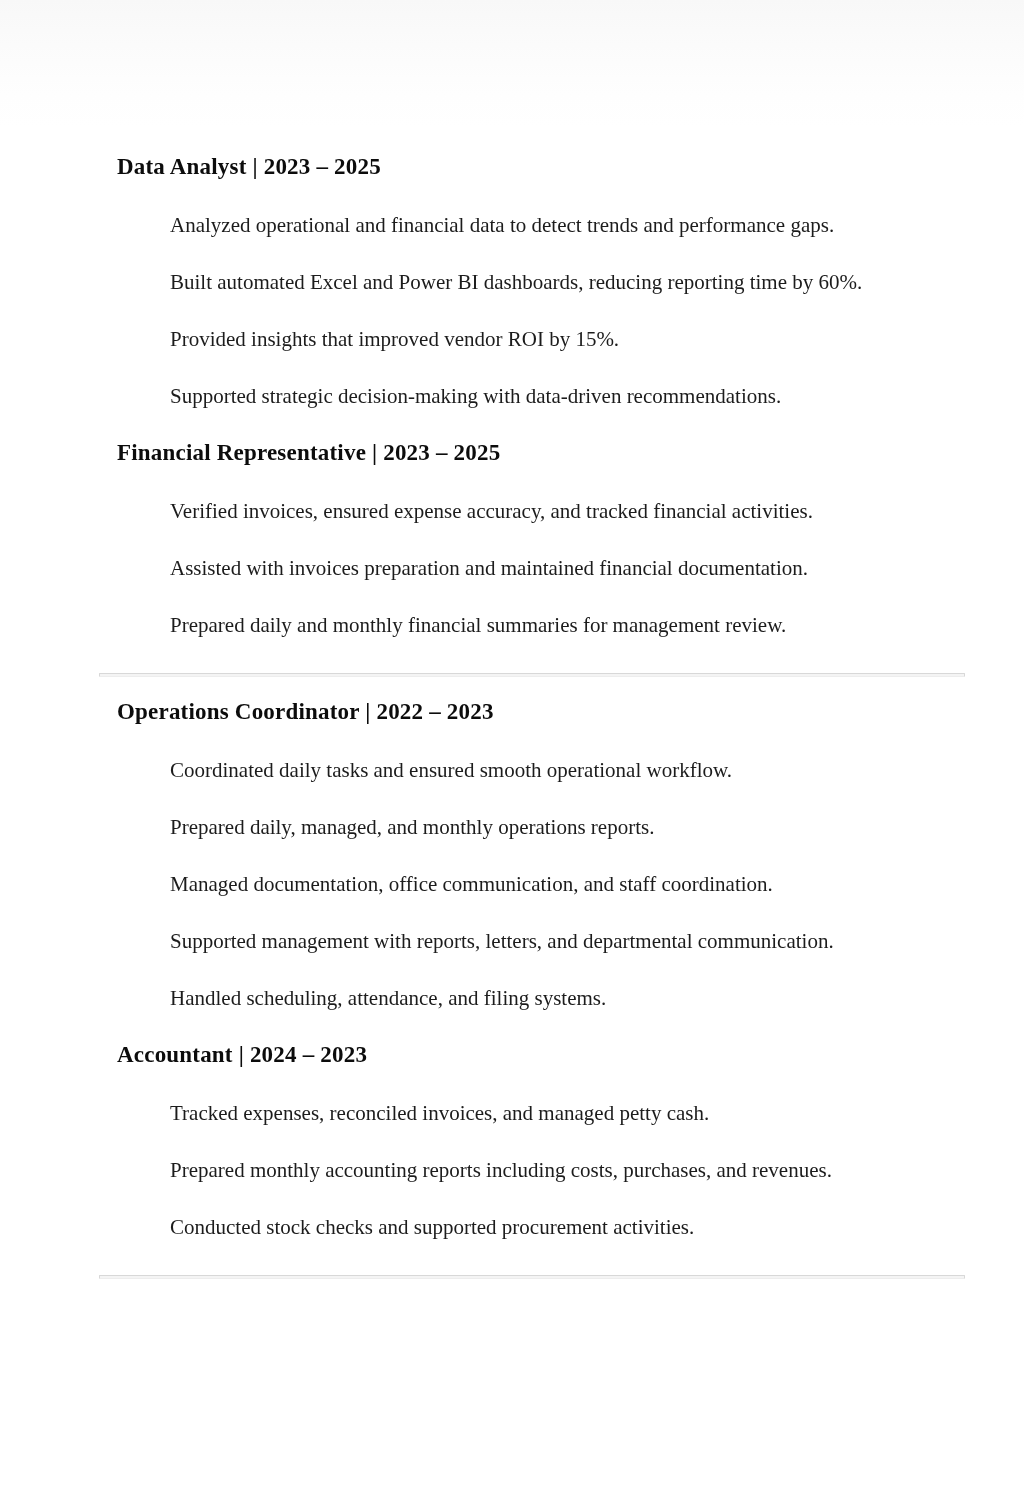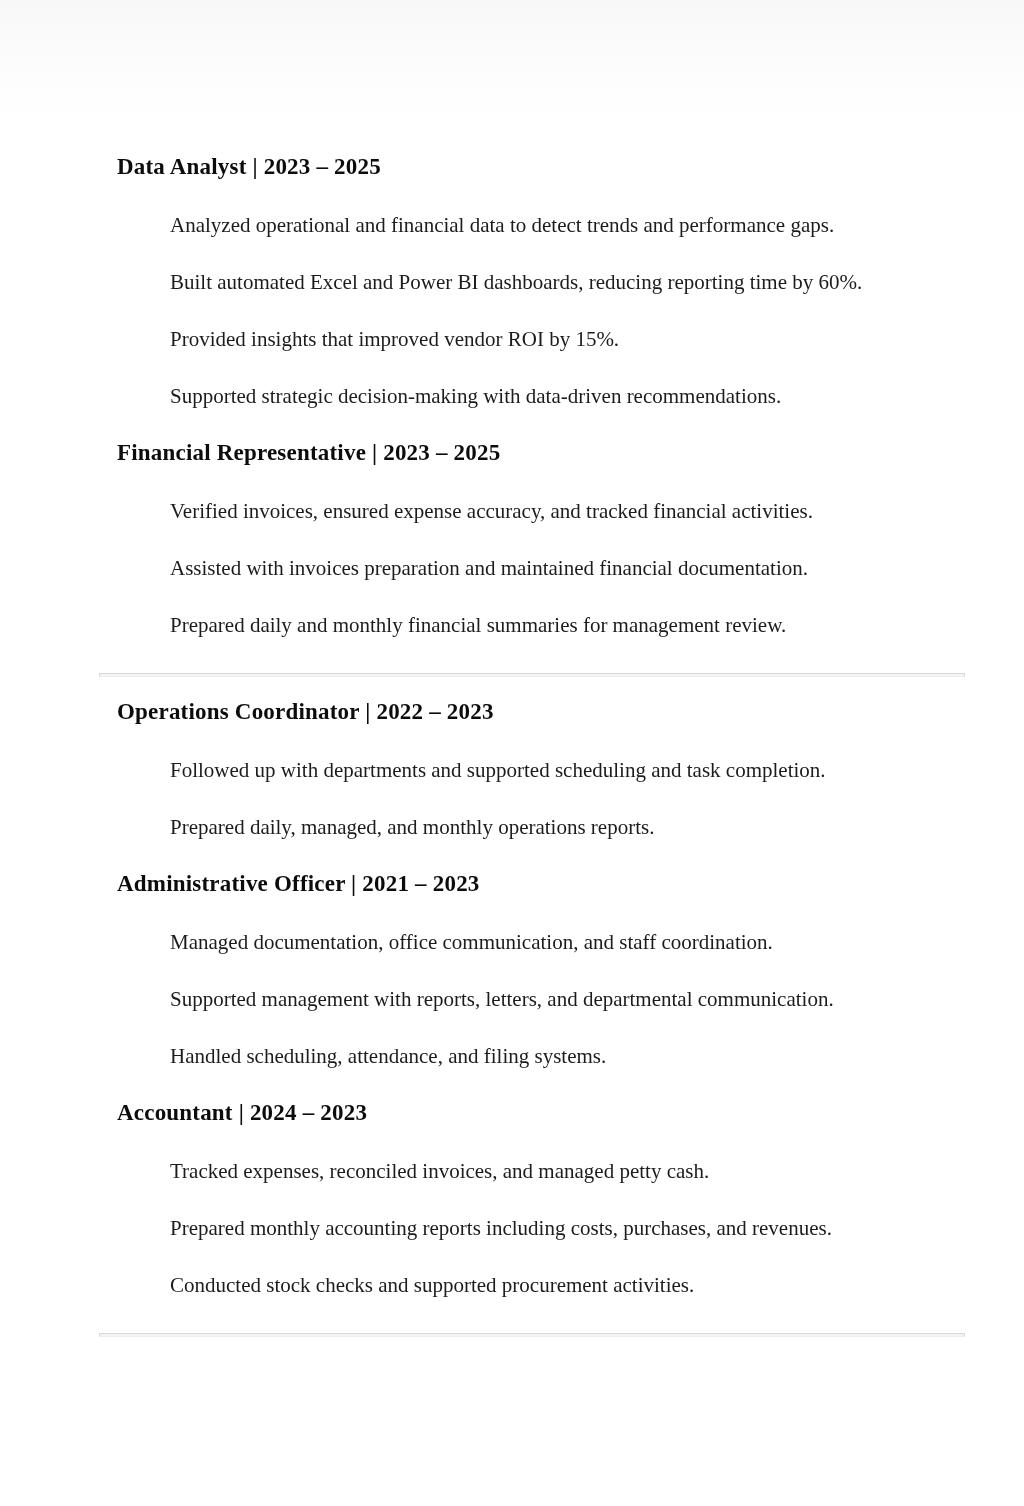--- a/index.html
+++ b/index.html
@@ -77,26 +77,25 @@
     </div>
 
   </div>
 
   <div class="section-divider"></div>
 
   <div>
 
     <div>
       <h2 class="job-heading">Operations Coordinator | 2022 – 2023</h2>
-      <p class="job-line">Followed up with departments and supported scheduling and task completion.</p>
+      <p class="job-line">Coordinated daily tasks and ensured smooth operational workflow.</p>
       <p class="job-line">Prepared daily, managed, and monthly operations reports.</p>
     </div>
 
     <div>
-      <h2 class="job-heading">Administrative Officer | 2021 – 2023</h2>
       <p class="job-line">Managed documentation, office communication, and staff coordination.</p>
       <p class="job-line">Supported management with reports, letters, and departmental communication.</p>
       <p class="job-line">Handled scheduling, attendance, and filing systems.</p>
     </div>
 
     <div>
       <h2 class="job-heading">Accountant | 2024 – 2023</h2>
       <p class="job-line">Tracked expenses, reconciled invoices, and managed petty cash.</p>
       <p class="job-line">Prepared monthly accounting reports including costs, purchases, and revenues.</p>
       <p class="job-line">Conducted stock checks and supported procurement activities.</p>

